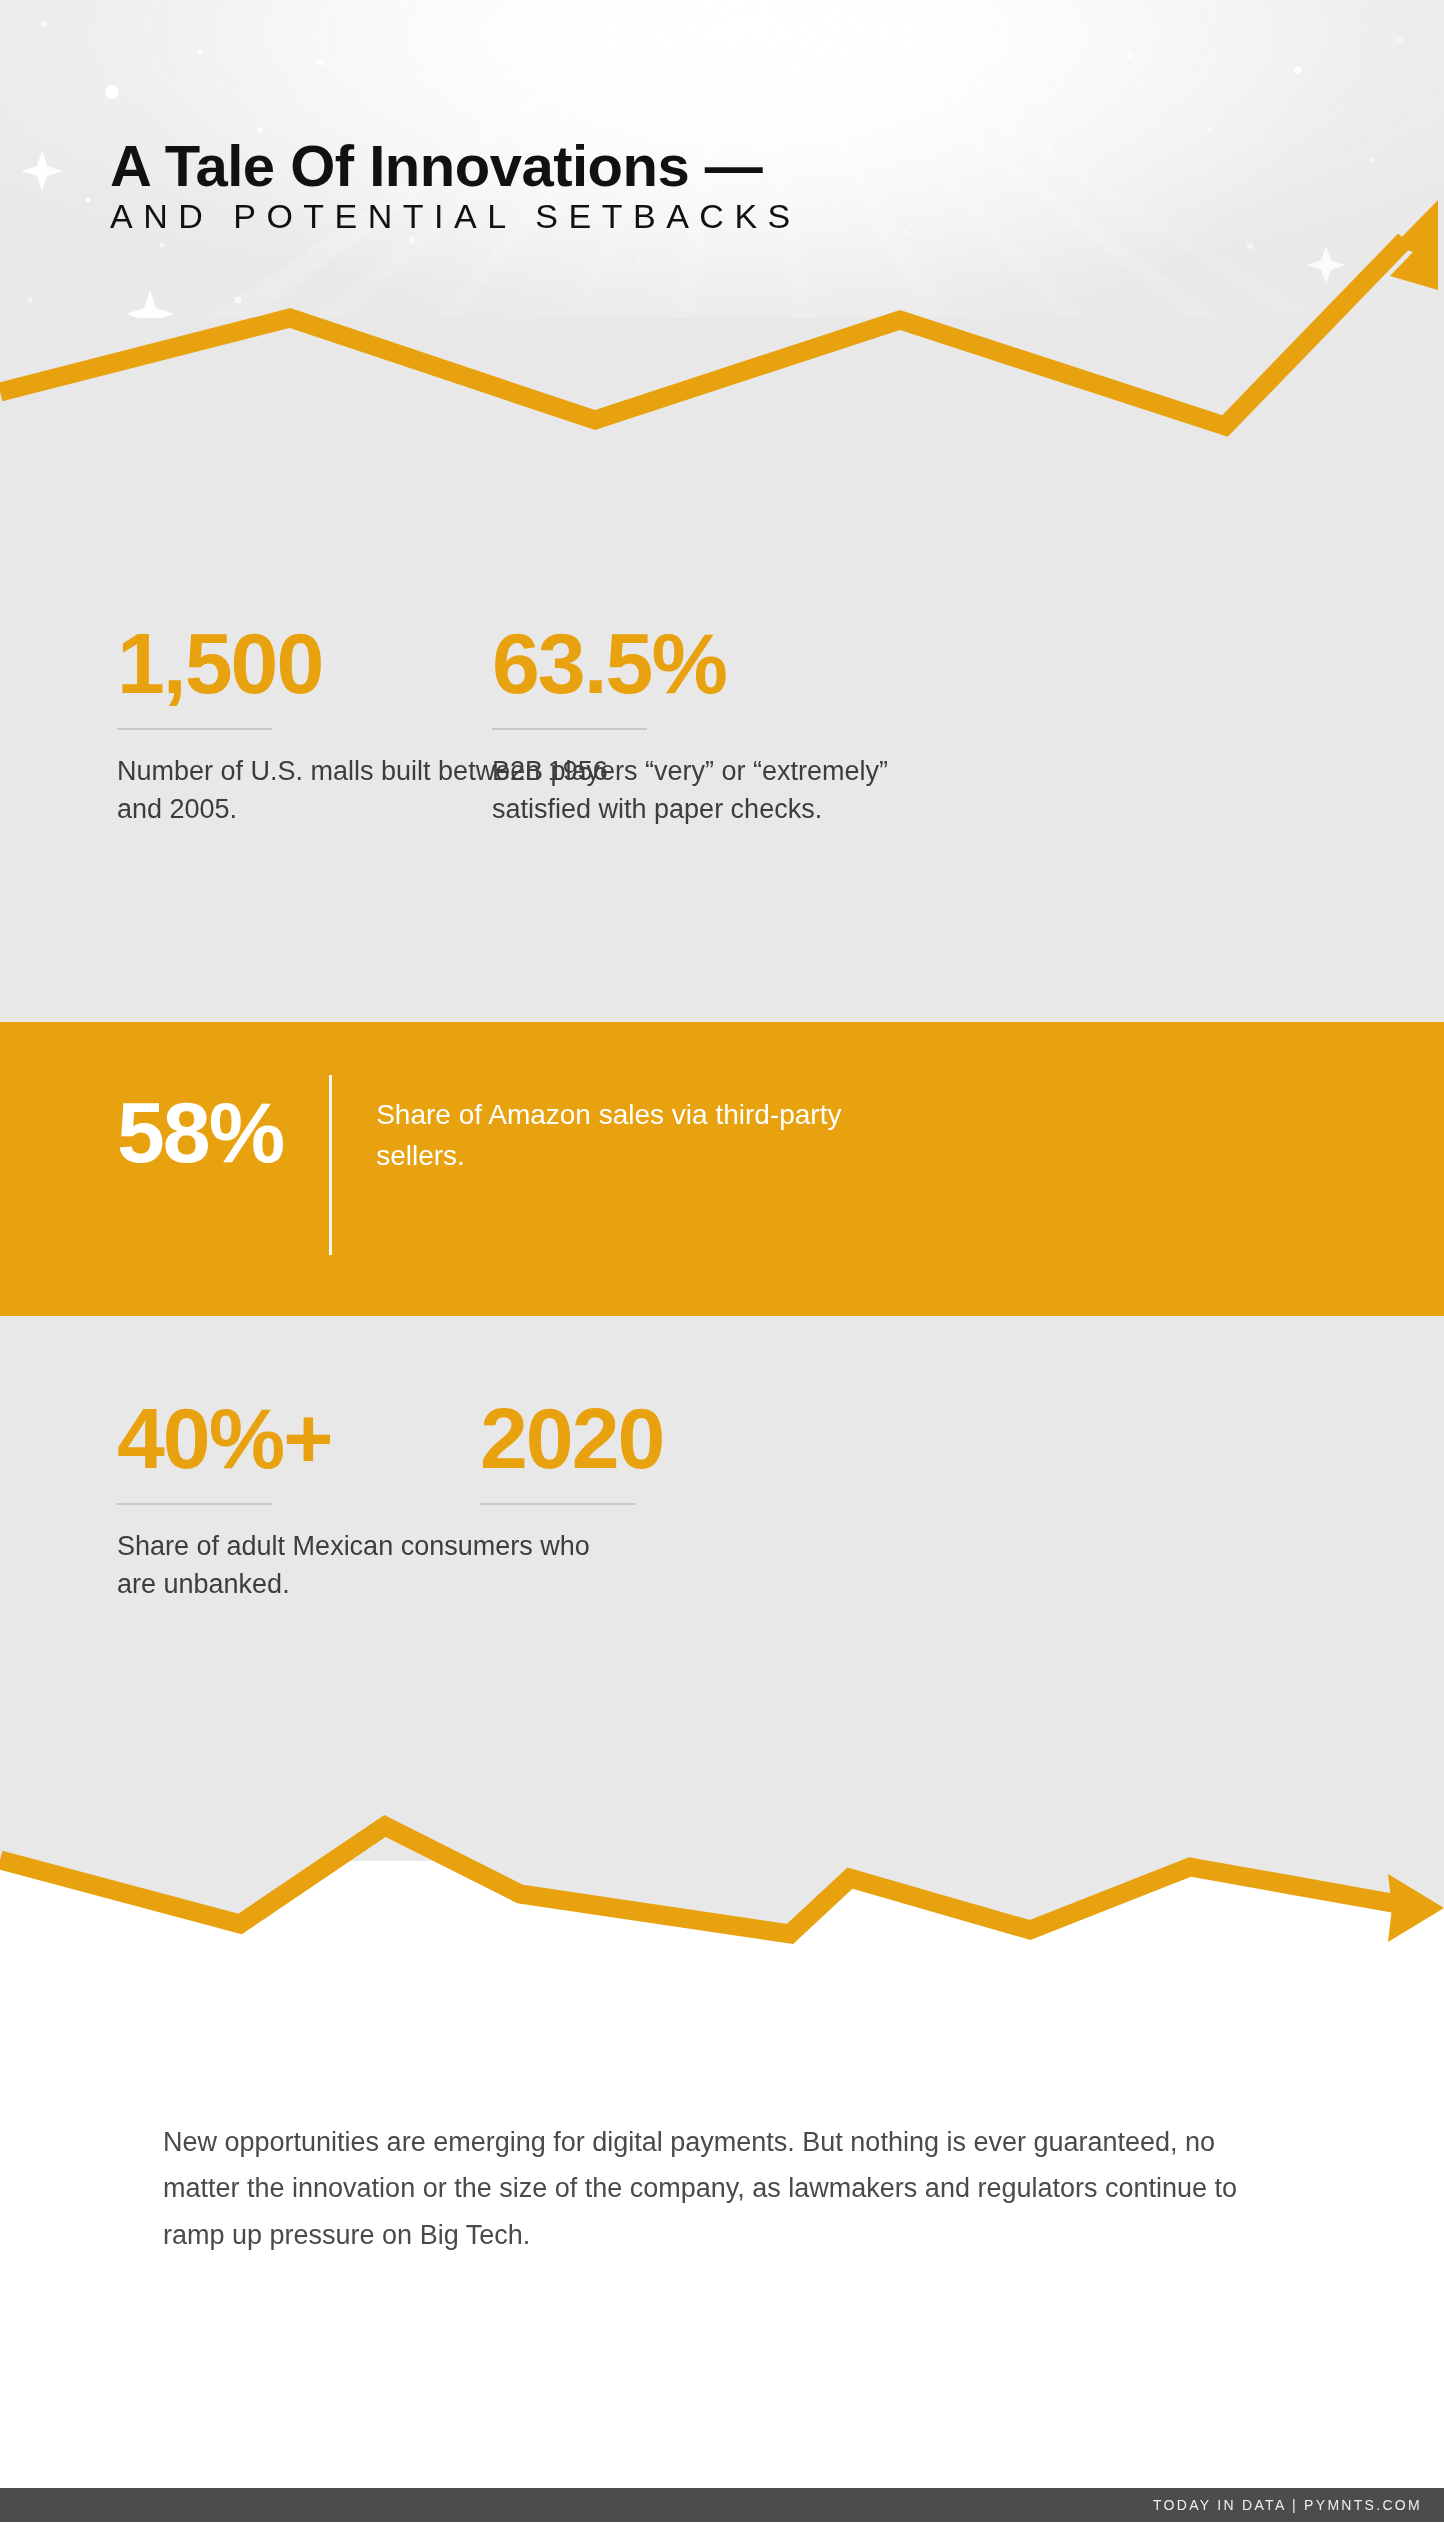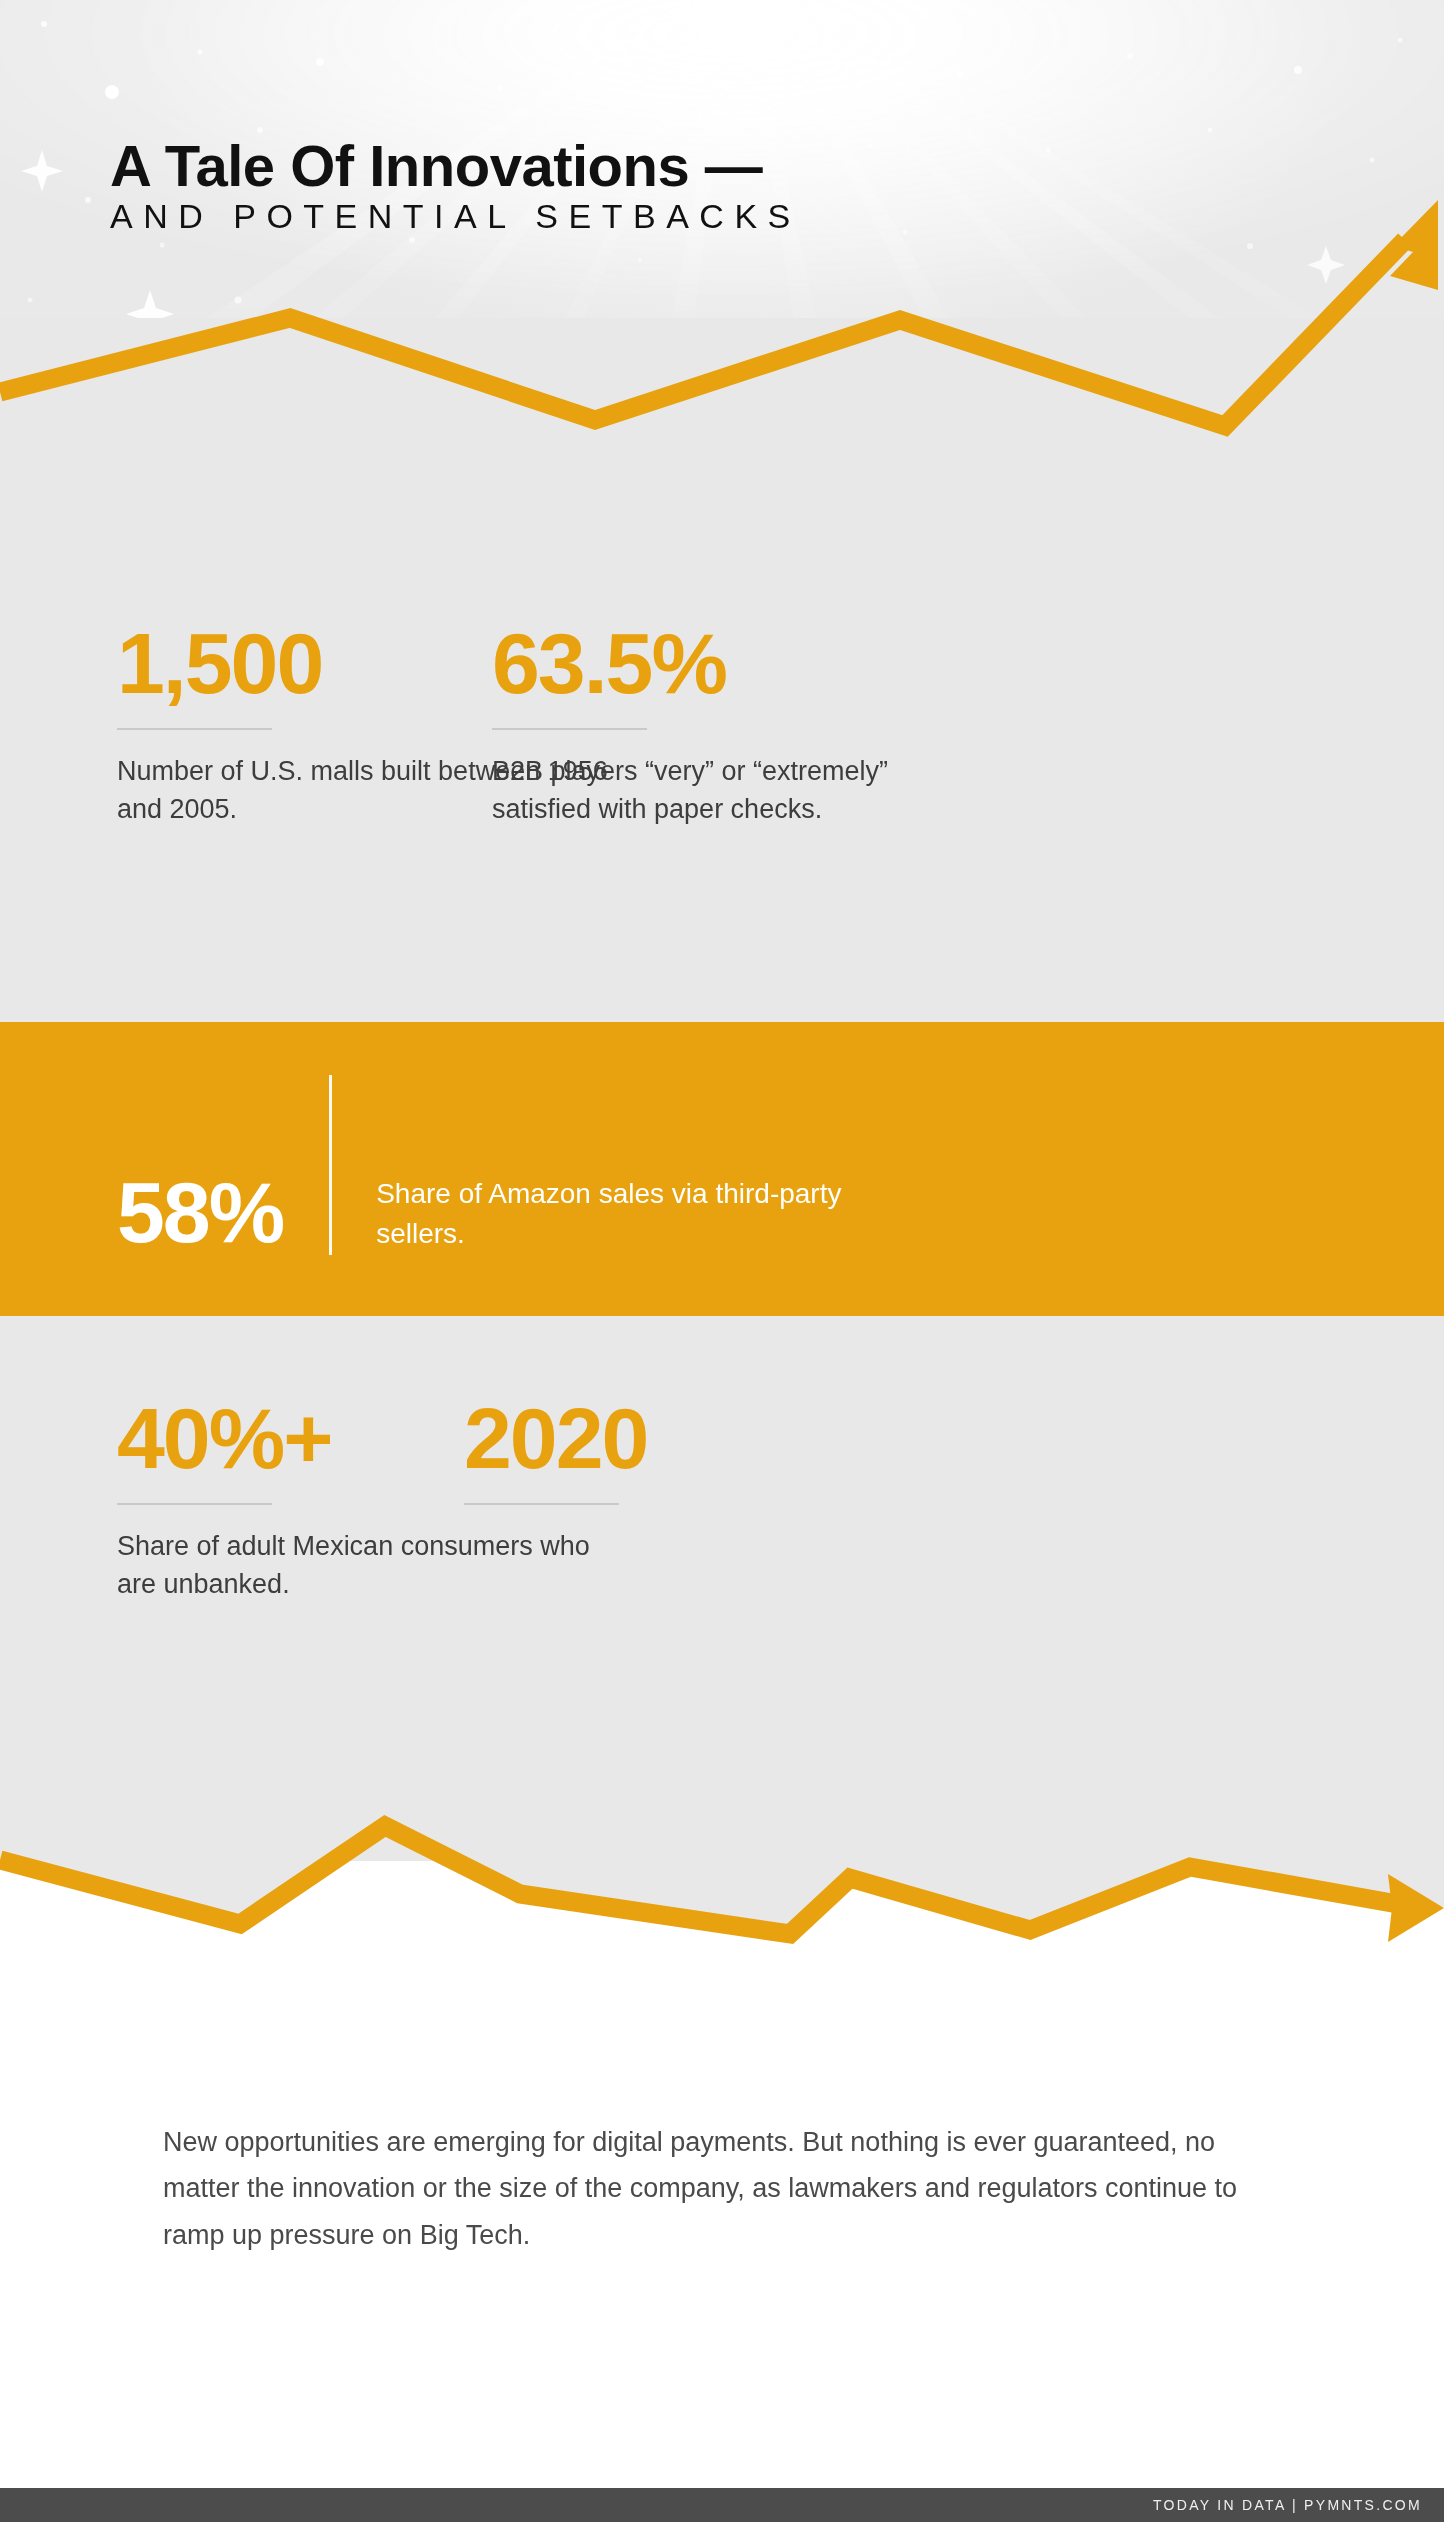--- a/index.html
+++ b/index.html
@@ -52,24 +52,24 @@
   .stat .num {
     font-size:86px; font-weight:700; color:#e8a20f;
     letter-spacing:-2px; line-height:1; white-space:nowrap;
   }
   .stat .rule { width:155px; height:2px; background:#c9c9c9; margin:22px 0 22px 0; }
   .stat .desc { font-size:27px; line-height:1.42; color:#3d3d3d; }
 
   .s1 { left:117px; top:620px; }
   .s2 { left:492px; top:620px; width:420px; }
   .s3 { left:117px; top:1395px; }
-  .s4 { left:464px; top:1395px; width:420px; }
-
-  
-  .band-inner { position:absolute; left:117px; top:1075px; display:flex; align-items:flex-end;gap:8px; }
+  .s4 { left:480px; top:1395px; width:420px; }
+
+  
+  .band-inner { position:absolute; left:117px; top:1075px; display:flex; align-items:flex-start;gap:8px; }
   .band-num {
     font-size:86px; font-weight:700; color:#ffffff;
     letter-spacing:-2px; line-height:1; white-space:nowrap; padding-top:14px;
   }
   .band-div { width:3px; height:180px; background:#ffffff; margin:0 36px 0 38px; opacity:.95; }
   .band-desc {
     font-size:28px; line-height:1.45; color:#ffffff; width:470px; padding-top:20px;
   }
 
   

